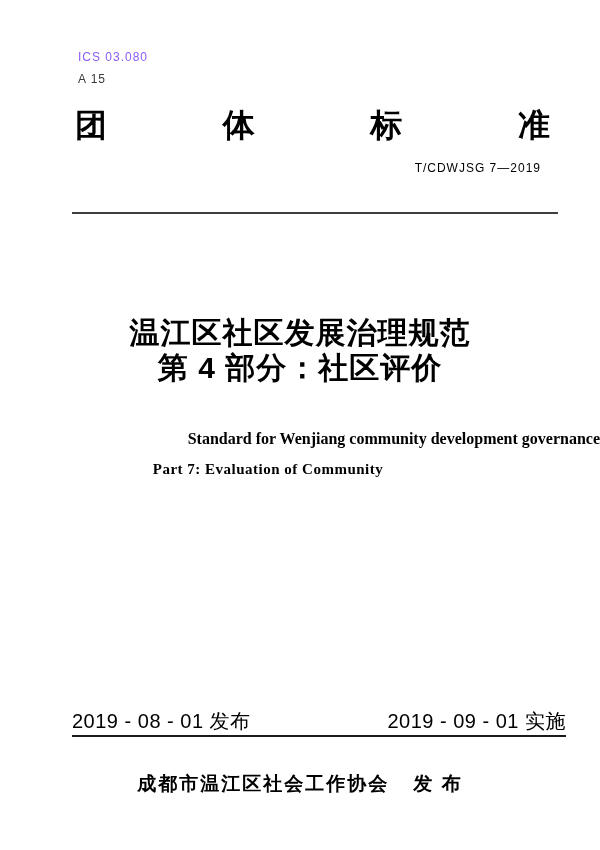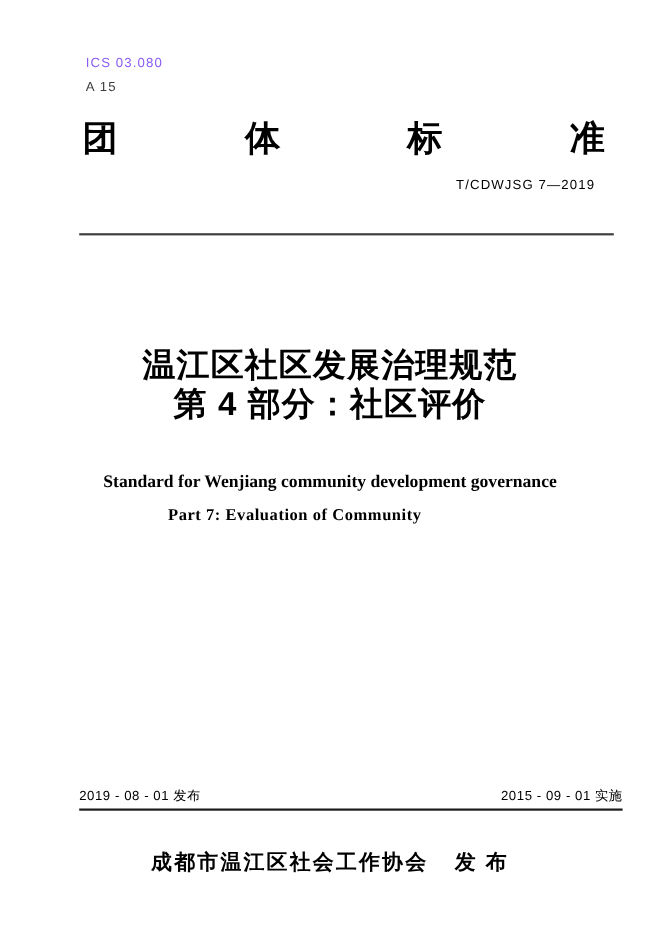--- a/index.html
+++ b/index.html
@@ -34,36 +34,36 @@
     width: 486px; height: 2px; background: #3f3f3f;
   }
   .main-title {
     position: absolute; top: 315px; left: 0; width: 600px;
     text-align: center;
     font-size: 30px; font-weight: bold; line-height: 35px;
     letter-spacing: 1px;
   }
   .subtitle-en-1 {
     position: absolute; top: 430px; left: 0; width: 600px;
-    text-align: center;
+    text-align: right;
     font-family: "Liberation Serif", serif;
     font-size: 16px; font-weight: bold;
   }
   .subtitle-en-2 {
     position: absolute; top: 461px; left: 0; width: 536px;
     text-align: center;
     font-family: "Liberation Serif", serif;
     font-size: 15px; font-weight: bold;
     letter-spacing: 0.5px;
   }
   .date-row {
     position: absolute; top: 710px; left: 72px; width: 494px; height: 27px;
-    display: flex; justify-content: space-between; align-items: flex-end;
+    display: flex; justify-content: space-between; align-items: center;
     border-bottom: 2px solid #1a1a1a;
-    font-size: 12px; padding-bottom: 3px; letter-spacing: 0.5px;
+    font-size: 20px; padding-bottom: 3px; letter-spacing: 0.5px;
   }
   .publisher-row {
     position: absolute; top: 771px; left: 0; width: 600px;
     display: flex; justify-content: center; align-items: baseline;
     column-gap: 24px;
     font-size: 19px; font-weight: 600; letter-spacing: 2px;
   }
 </style>
 </head>
 <body>
@@ -87,21 +87,21 @@
   <div class="main-title">
     <div>温江区社区发展治理规范</div>
     <div>第 4 部分：社区评价</div>
   </div>
 
   <div class="subtitle-en-1">Standard for Wenjiang community development governance</div>
   <div class="subtitle-en-2">Part 7: Evaluation of Community</div>
 
   <div class="date-row">
     <span>2019 - 08 - 01 发布</span>
-    <span>2015 - 09 - 01 实施</span>
+    <span>2019 - 09 - 01 实施</span>
   </div>
 
   <div class="publisher-row">
     <span>成都市温江区社会工作协会</span>
     <span>发 布</span>
   </div>
 
 </div>
 
 </body></html>

